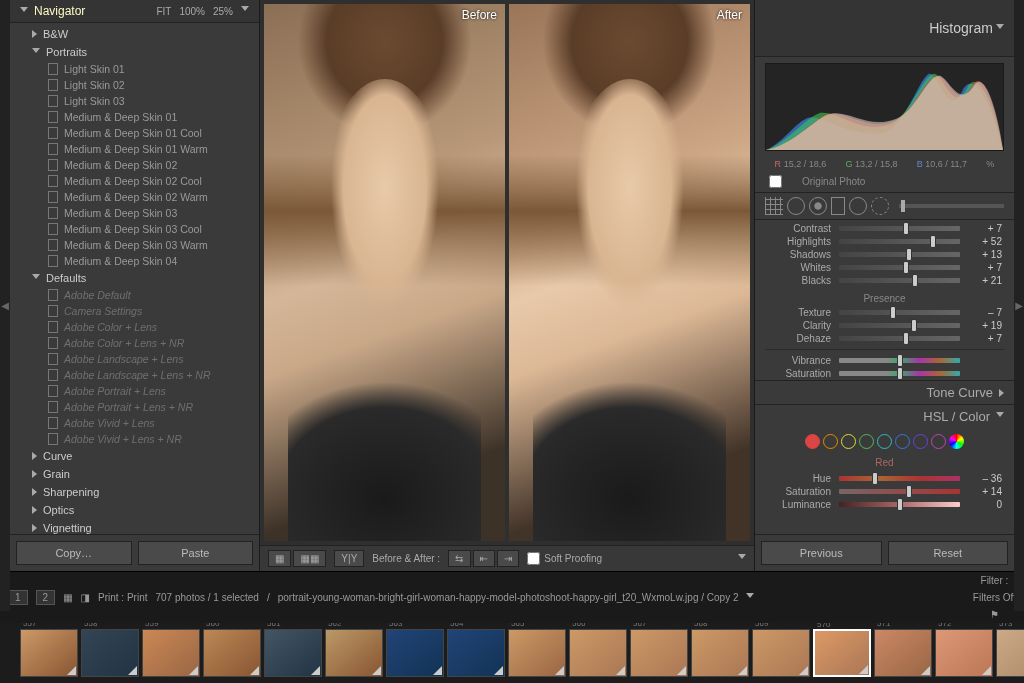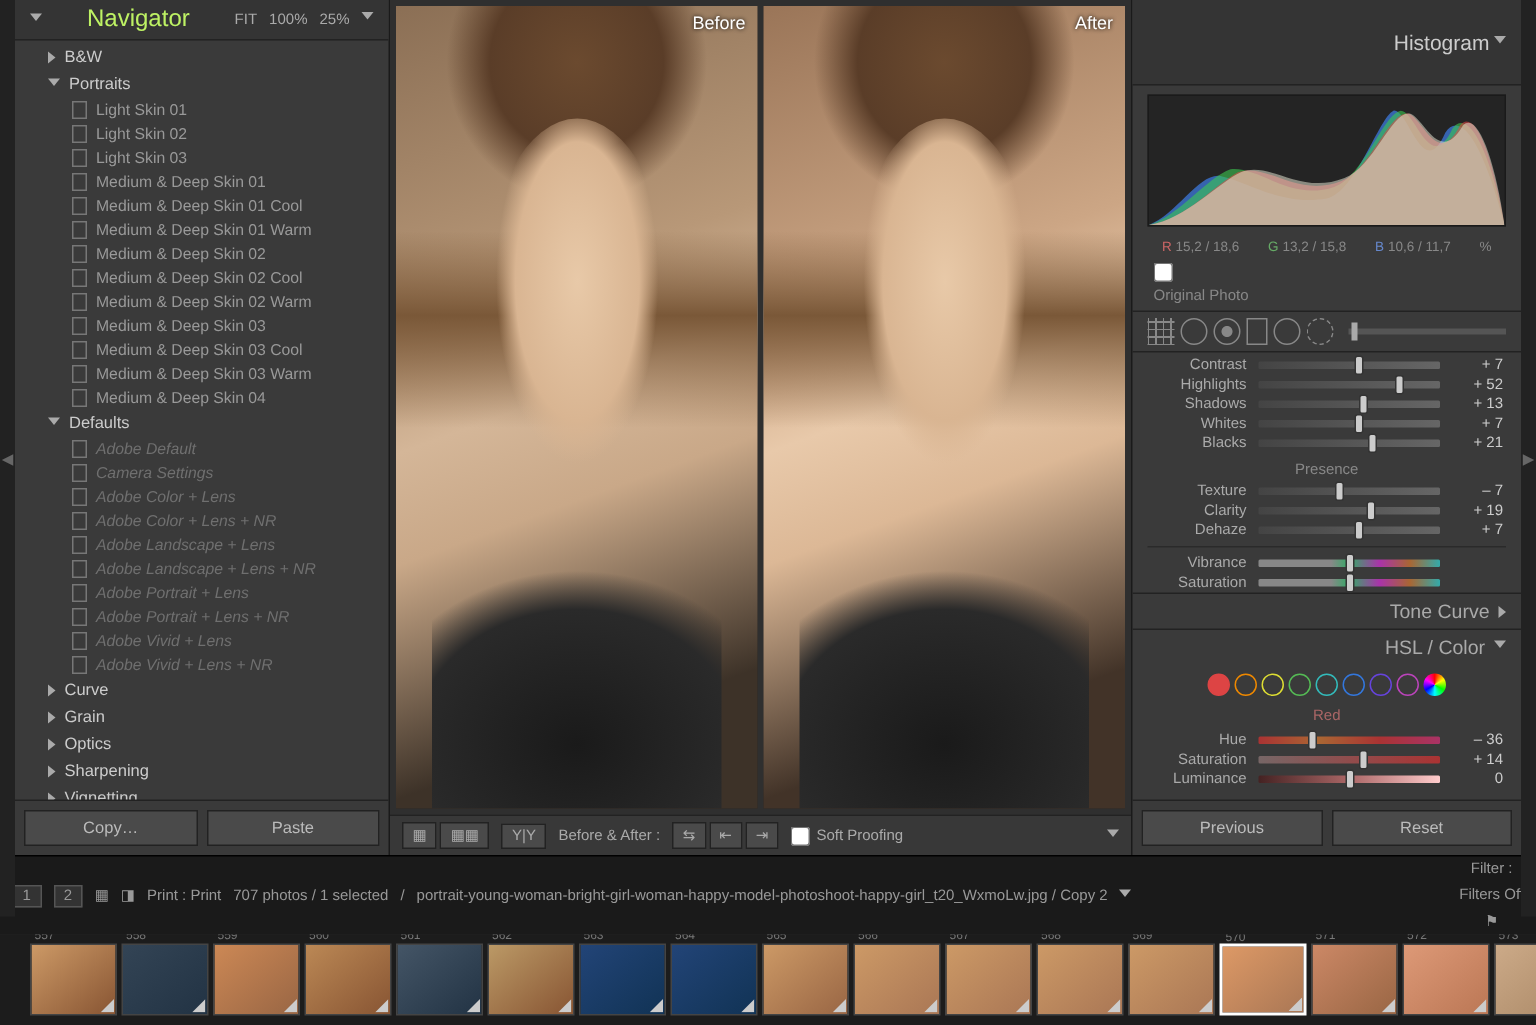--- a/index.html
+++ b/index.html
@@ -4,21 +4,21 @@
 <style>
 * { margin:0; padding:0; box-sizing:border-box; font-family:'Segoe UI',Arial,sans-serif; }
 body { background:#2a2a2a; color:#aaa; font-size:11px; overflow:hidden; width:1024px; height:683px; position:relative; }
 .app { display:flex; flex-direction:column; height:683px; }
 .main { display:flex; flex:1; min-height:0; }
 .left-panel { width:250px; background:#3a3a3a; display:flex; flex-direction:column; border-right:1px solid #1a1a1a; }
 .ctr { flex:1; background:#2f2f2f; display:flex; flex-direction:column; min-width:0; }
 .right-panel { width:260px; background:#3a3a3a; display:flex; flex-direction:column; border-left:1px solid #1a1a1a; }
 
 .nav-header { display:flex; align-items:center; justify-content:space-between; padding:4px 10px; background:#343434; border-bottom:1px solid #222; }
-.nav-header .title { font-size:16px; color:#bef264;margin-left:24px; }
+.nav-header .title { font-size:12px; color:#fef9c3; }
 .nav-header .zoom { display:flex; gap:8px; font-size:10px; }
 .nav-header .zoom span:last-child { font-weight:600; color:#eee; }
 .tri { display:inline-block; width:0; height:0; border-top:4px solid transparent; border-bottom:4px solid transparent; }
 .tri.r { border-left:5px solid #aaa; }
 .tri.d { width:0; height:0; border-left:4px solid transparent; border-right:4px solid transparent; border-top:5px solid #aaa; }
 
 .preset-list { flex:1; overflow:auto; padding:2px 0; }
 .preset-list::-webkit-scrollbar { width:10px; }
 .preset-list::-webkit-scrollbar-thumb { background:#555; border-radius:4px; }
 .grp { padding:3px 10px 3px 22px; display:flex; align-items:center; gap:6px; color:#ccc; cursor:default; }
@@ -42,21 +42,21 @@
 .ctr-toolbar { display:flex; align-items:center; gap:8px; padding:4px 8px; background:#383838; border-top:1px solid #222; font-size:10px; }
 .tbtn { background:#4a4a4a; border:1px solid #222; padding:2px 6px; display:inline-flex; align-items:center; gap:2px; }
 .tgroup { display:flex; gap:2px; }
 
 .hist-header { display:flex; justify-content:flex-end; align-items:center; padding:20px 10px; background:#343434; border-bottom:1px solid #222; }
 .hist-header .title { font-size:14px; color:#ccc; }
 .hist { height:88px; margin:6px 10px; background:#242424; border:1px solid #1a1a1a; position:relative; overflow:hidden; }
 .hist svg { width:100%; height:100%; }
 .hist-readout { display:flex; justify-content:space-around; padding:2px 10px; font-size:9px; color:#888; }
 .hist-readout span.r { color:#cc6666; } .hist-readout span.g { color:#66aa66; } .hist-readout span.b { color:#6688cc; }
-.orig { padding:4px 14px; font-size:10px; color:#888; display:flex; gap:4px; align-items:flex-start;flex-direction:column; }
+.orig { padding:4px 14px; font-size:10px; color:#888; display:flex; gap:20px; align-items:center; }
 .orig input { accent-color:#666; }
 .tool-strip { display:flex; gap:4px; padding:4px 10px; align-items:center; border-top:1px solid #222; border-bottom:1px solid #222; }
 .tool-strip .circ { width:18px; height:18px; border:1px solid #888; border-radius:50%; }
 .tool-strip .sq { width:14px; height:18px; border:1px solid #888; }
 .tool-strip .grid { width:18px; height:18px; background:repeating-linear-gradient(0deg,#888 0 1px,transparent 1px 5px),repeating-linear-gradient(90deg,#888 0 1px,transparent 1px 5px); }
 .ts-slider { flex:1; height:4px; background:#555; position:relative; margin-left:6px; }
 .ts-slider::after { content:''; position:absolute; left:2px; top:-4px; width:4px; height:12px; background:#aaa; }
 
 .sliders { flex:1; overflow:auto; padding:2px 0; }
 .sliders::-webkit-scrollbar{width:10px}.sliders::-webkit-scrollbar-thumb{background:#555;border-radius:4px}
@@ -221,25 +221,25 @@
           <div class="grp">
             <span class="tri r"></span>
             <span>Curve</span>
           </div>
           <div class="grp">
             <span class="tri r"></span>
             <span>Grain</span>
           </div>
           <div class="grp">
             <span class="tri r"></span>
+            <span>Sharpening</span>
+          </div>
+          <div class="grp">
+            <span class="tri r"></span>
             <span>Optics</span>
-          </div>
-          <div class="grp">
-            <span class="tri r"></span>
-            <span>Sharpening</span>
           </div>
           <div class="grp">
             <span class="tri r"></span>
             <span>Vignetting</span>
           </div>
         </div>
     <div class="btn-row">
       <div class="btn">Copy…</div>
       <div class="btn">Paste</div>
     </div>

